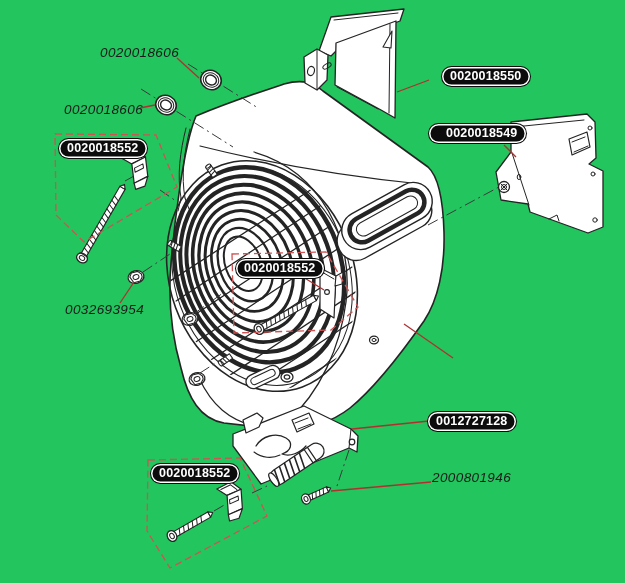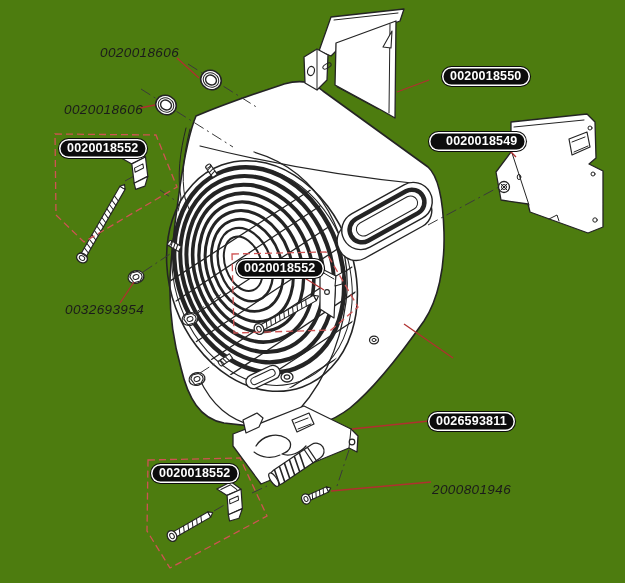--- a/index.html
+++ b/index.html
@@ -1,16 +1,16 @@
 <!DOCTYPE html>
 <html><head>
 <meta charset="utf-8">
 <style>
   html,body{margin:0;padding:0;background:#fff;}
-  .canvas{position:relative;width:625px;height:583px;background:#4d7c0f;overflow:hidden;
+  .canvas{position:relative;width:625px;height:583px;background:#22c55e;overflow:hidden;
           font-family:"Liberation Sans",sans-serif;}
   .canvas svg{position:absolute;left:0;top:0;}
   .pill{position:absolute;background:#0c0c0c;color:#fff;
         font:bold 12.5px/19px "Liberation Sans",sans-serif;
         height:19px;padding:0 8px;border-radius:10px;letter-spacing:.2px;
         box-shadow:inset 0 0 0 1.5px #fff,0 0 0 1px #0c0c0c;white-space:nowrap;cursor:pointer;}
   .ref{position:absolute;color:#1b1b1b;font:italic 13.5px/15px "Liberation Sans",sans-serif;
        letter-spacing:.4px;white-space:nowrap;}
   .ln{stroke:#242424;fill:none;stroke-linecap:round;stroke-linejoin:round;}
   .fw{fill:#fff;stroke:#242424;stroke-linejoin:round;}
@@ -321,17 +321,17 @@
     <path d="M303,277 L324,290"></path>
   </g>
 </svg>
 
 <div class="ref" style="left:100px;top:45px;">0020018606</div>
 <div class="ref" style="left:64px;top:102px;">0020018606</div>
 <div class="pill" style="left:59px;top:139px;">0020018552</div>
 <div class="ref" style="left:65px;top:302px;">0032693954</div>
 <div class="pill" style="left:236px;top:259px;">0020018552</div>
 <div class="pill" style="left:428px;top:67px;margin-left:14px;">0020018550</div>
-<div class="pill" style="left:429px;top:132px;padding-left:17px;">0020018549</div>
-<div class="pill" style="left:428px;top:412px;">0026593811</div>
+<div class="pill" style="left:429px;top:124px;padding-left:17px;">0020018549</div>
+<div class="pill" style="left:428px;top:412px;">0012727128</div>
 <div class="pill" style="left:151px;top:464px;">0020018552</div>
-<div class="ref" style="left:432px;top:470px;margin-top:12px;">2000801946</div>
+<div class="ref" style="left:432px;top:470px;">2000801946</div>
 </div>
 
 </body></html>

